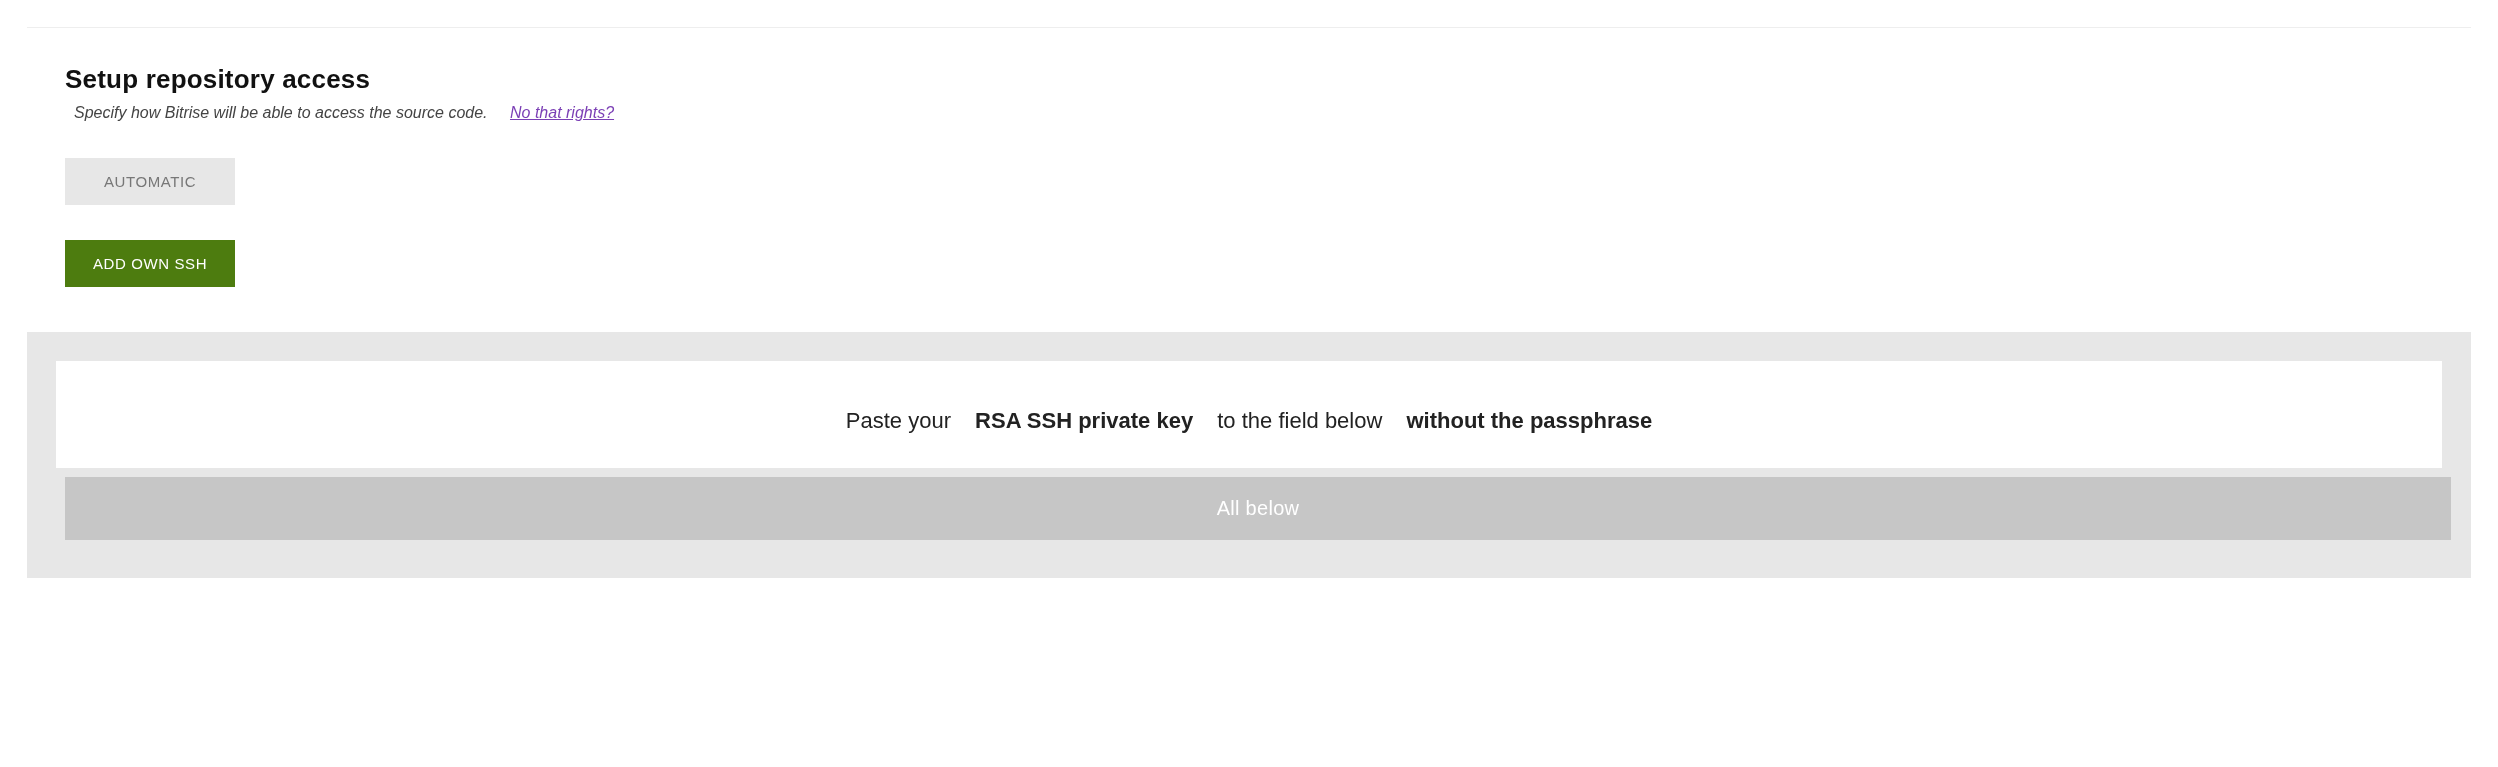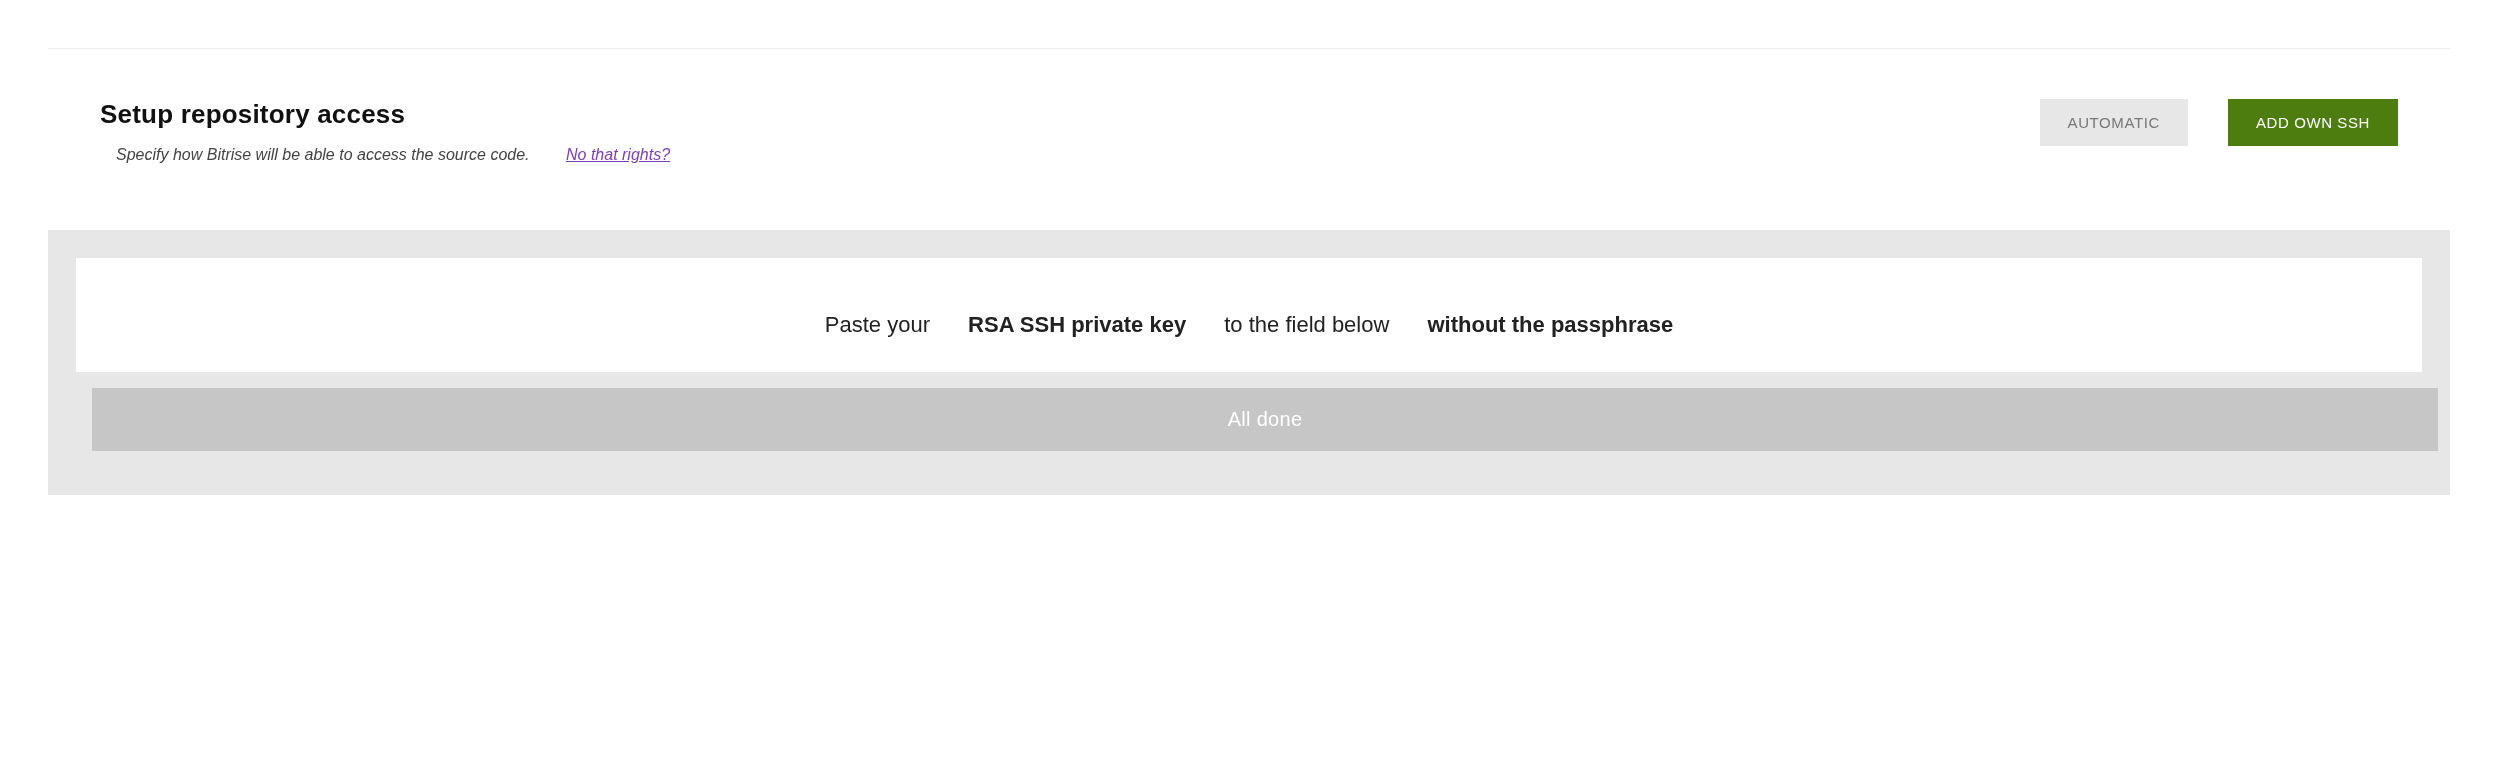--- a/index.html
+++ b/index.html
@@ -1,18 +1,19 @@
 <!DOCTYPE html>
 <html><head>
   <meta charset="utf-8">
   <style>
     * {
-      margin: 16px;
+      margin: 9px;
       padding: 0;
       box-sizing: border-box;
+      flex-direction: column;
     }
     body {
       font-family: -apple-system, BlinkMacSystemFont, "Segoe UI", Helvetica, Arial, sans-serif;
       background: #ffffff;
       color: #222222;
     }
     .header {
       display: flex;
       justify-content: space-between;
       align-items: flex-start;
@@ -36,43 +37,42 @@
       color: #444444;
     }
     .page-subtitle-link {
       color: #7b3fb5;
       text-decoration: underline;
       font-style: italic;
       cursor: pointer;
     }
     .header-right {
       display: flex;
-      gap: 8px;
-      align-items: flex-end;
+      gap: 17px;
     }
     .tab-btn {
       padding: 15px 28px;
       font-size: 15px;
       font-weight: 500;
       letter-spacing: 0.6px;
       border: none;
       cursor: pointer;
       text-align: center;
     }
     .tab-automatic {
       background: #e7e7e7;
       color: #777777;
     }
     .tab-addssh {
       background: #4d7c0f;
       color: #ffffff;
     }
     .main-area {
       background: #e7e7e7;
-      padding: 12px;
+      padding: 20px;
     }
     .card {
       background: #ffffff;
       padding: 38px 18px 24px 18px;
       text-align: center;
     }
     .instruction {
       font-size: 22px;
       color: #222222;
       font-weight: 400;
@@ -135,15 +135,15 @@
   </div>
 </div>
 
 <div class="main-area">
   <div class="card">
     <p class="instruction">
       <span>Paste your </span><strong>RSA SSH private key</strong><span> to the field below </span><strong>without the passphrase</strong>
     </p>
   </div>
   <div class="done-wrapper">
-    <button class="done-btn">All done</button>
+    <button class="done-btn">All below</button>
   </div>
 </div>
 
 </body></html>

